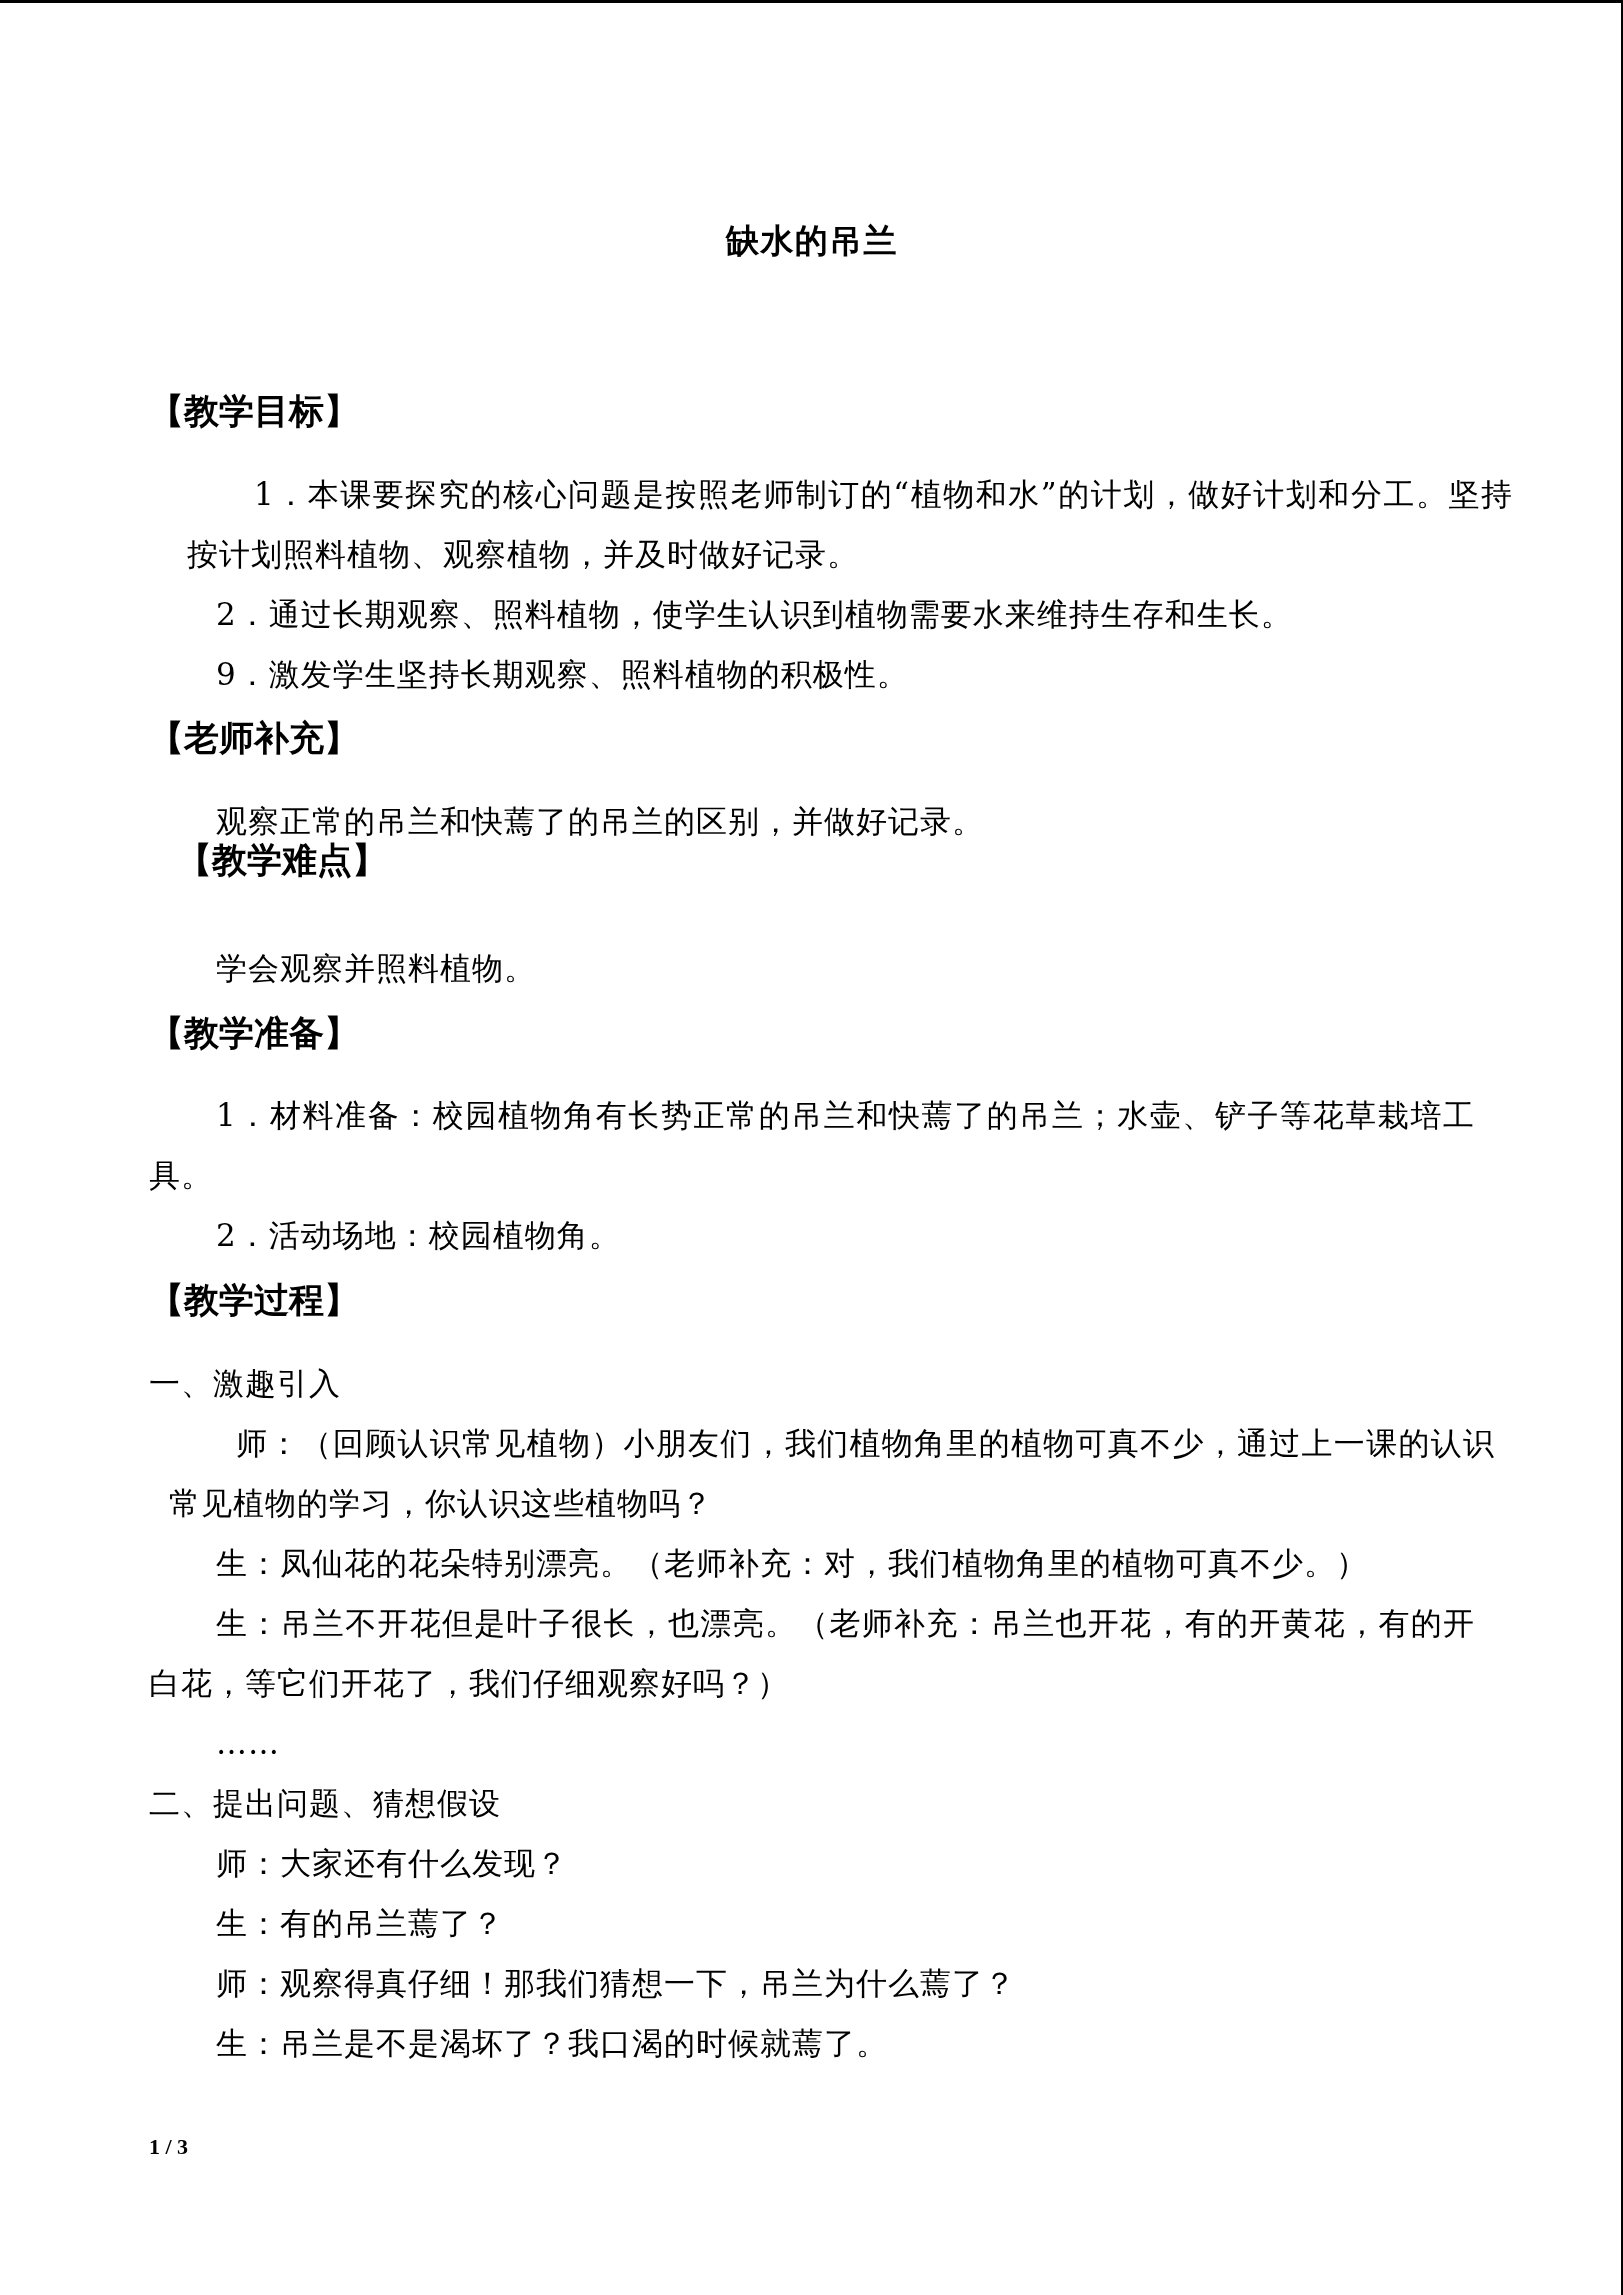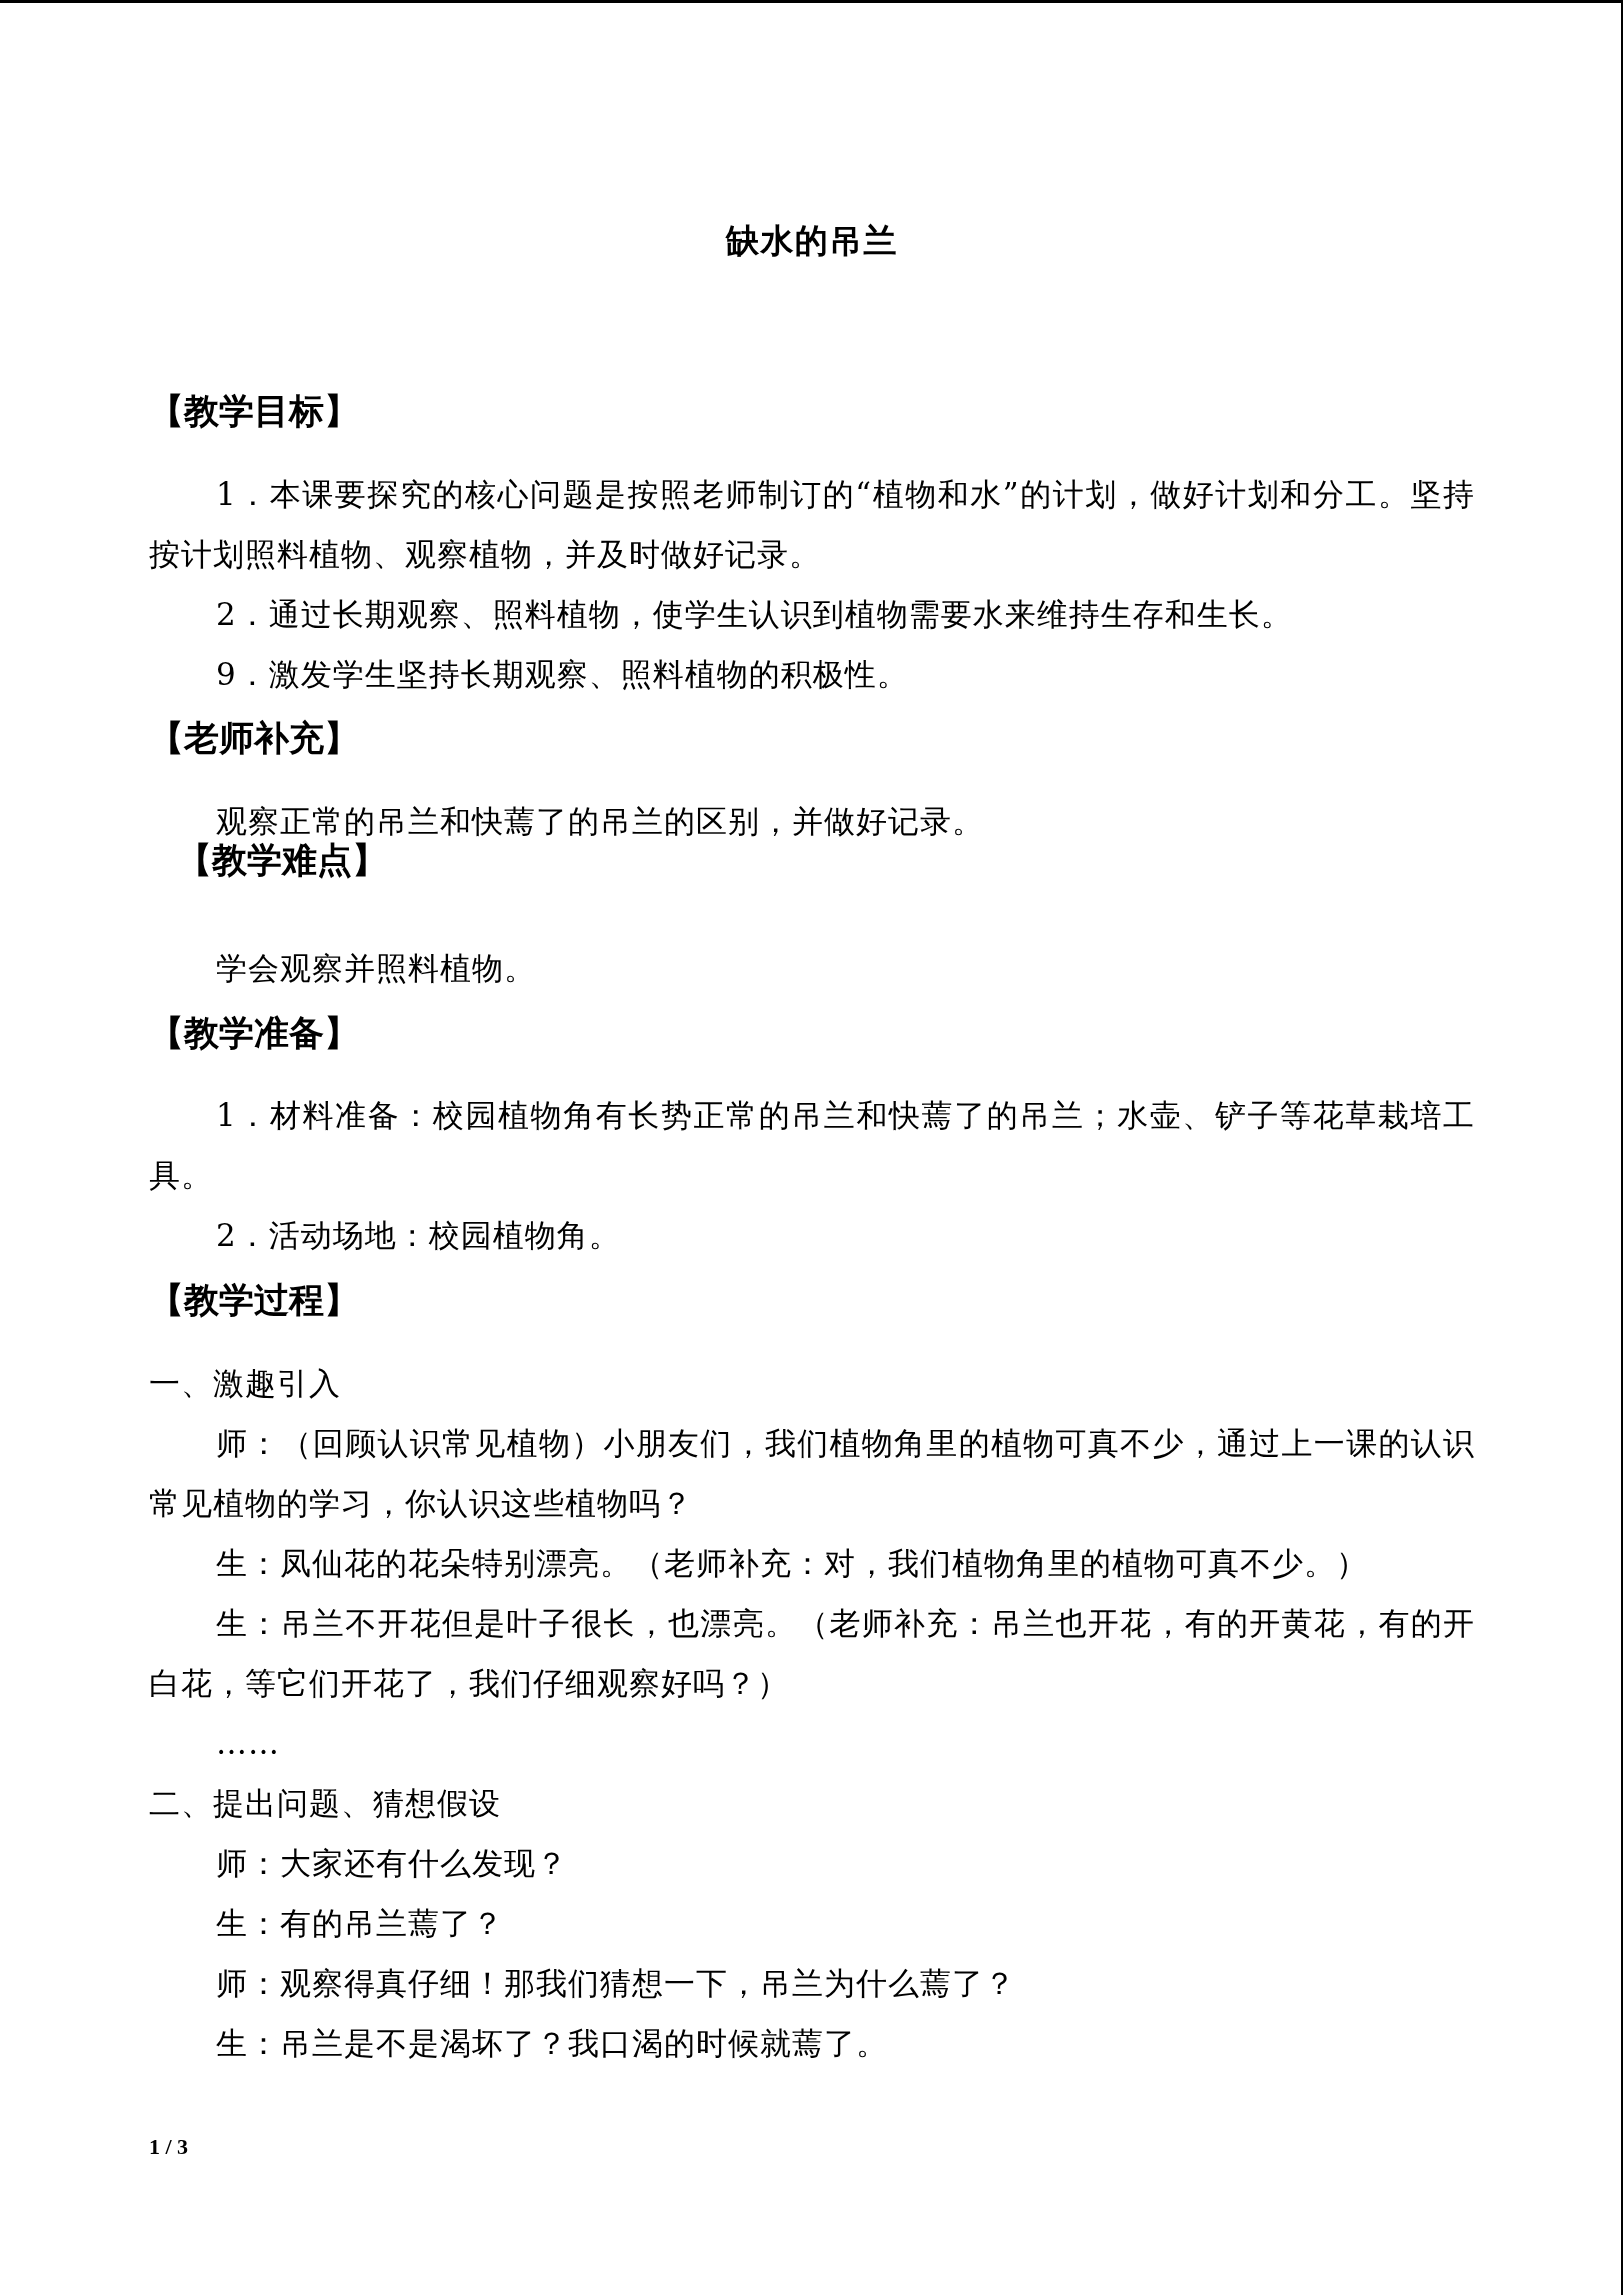--- a/index.html
+++ b/index.html
@@ -83,38 +83,38 @@
 <body>
 
 <div class="frame-top"></div>
 <div class="frame-right"></div>
 
 <div class="page">
 
   <div class="doc-title">缺水的吊兰</div>
 
   <div class="section-heading" style="top:387px;">【教学目标】</div>
-  <div class="para" style="top:464px;">1．本课要探究的核心问题是按照老师制订的“植物和水”的计划，做好计划和分工。坚持按计划照料植物、观察植物，并及时做好记录。</div>
+  <div class="para" style="top:464px;margin-left:38px;">1．本课要探究的核心问题是按照老师制订的“植物和水”的计划，做好计划和分工。坚持按计划照料植物、观察植物，并及时做好记录。</div>
   <div class="para" style="top:584px;">2．通过长期观察、照料植物，使学生认识到植物需要水来维持生存和生长。</div>
   <div class="para" style="top:644px;">9．激发学生坚持长期观察、照料植物的积极性。</div>
 
   <div class="section-heading" style="top:714px;">【老师补充】</div>
   <div class="para" style="top:791px;">观察正常的吊兰和快蔫了的吊兰的区别，并做好记录。</div>
 
   <div class="section-heading" style="top:836px;margin-left:28px;">【教学难点】</div>
   <div class="para" style="top:938px;">学会观察并照料植物。</div>
 
   <div class="section-heading" style="top:1009px;">【教学准备】</div>
   <div class="para" style="top:1085px;">1．材料准备：校园植物角有长势正常的吊兰和快蔫了的吊兰；水壶、铲子等花草栽培工具。</div>
   <div class="para" style="top:1205px;">2．活动场地：校园植物角。</div>
 
   <div class="section-heading" style="top:1276px;">【教学过程】</div>
 
   <div class="para no-indent" style="top:1353px;">一、激趣引入</div>
-  <div class="para" style="top:1413px;">师：（回顾认识常见植物）小朋友们，我们植物角里的植物可真不少，通过上一课的认识常见植物的学习，你认识这些植物吗？</div>
+  <div class="para" style="top:1413px;margin-left:20px;">师：（回顾认识常见植物）小朋友们，我们植物角里的植物可真不少，通过上一课的认识常见植物的学习，你认识这些植物吗？</div>
   <div class="para" style="top:1533px;">生：凤仙花的花朵特别漂亮。（老师补充：对，我们植物角里的植物可真不少。）</div>
   <div class="para" style="top:1593px;">生：吊兰不开花但是叶子很长，也漂亮。（老师补充：吊兰也开花，有的开黄花，有的开白花，等它们开花了，我们仔细观察好吗？）</div>
   <div class="para" style="top:1713px;">……</div>
 
   <div class="para no-indent" style="top:1773px;">二、提出问题、猜想假设</div>
   <div class="para" style="top:1833px;">师：大家还有什么发现？</div>
   <div class="para" style="top:1893px;">生：有的吊兰蔫了？</div>
   <div class="para" style="top:1953px;">师：观察得真仔细！那我们猜想一下，吊兰为什么蔫了？</div>
   <div class="para" style="top:2013px;">生：吊兰是不是渴坏了？我口渴的时候就蔫了。</div>
 

